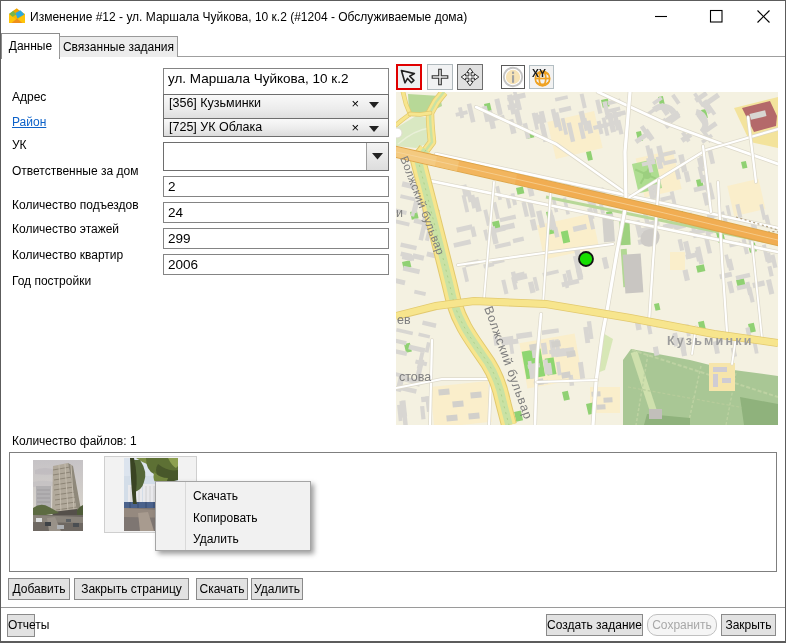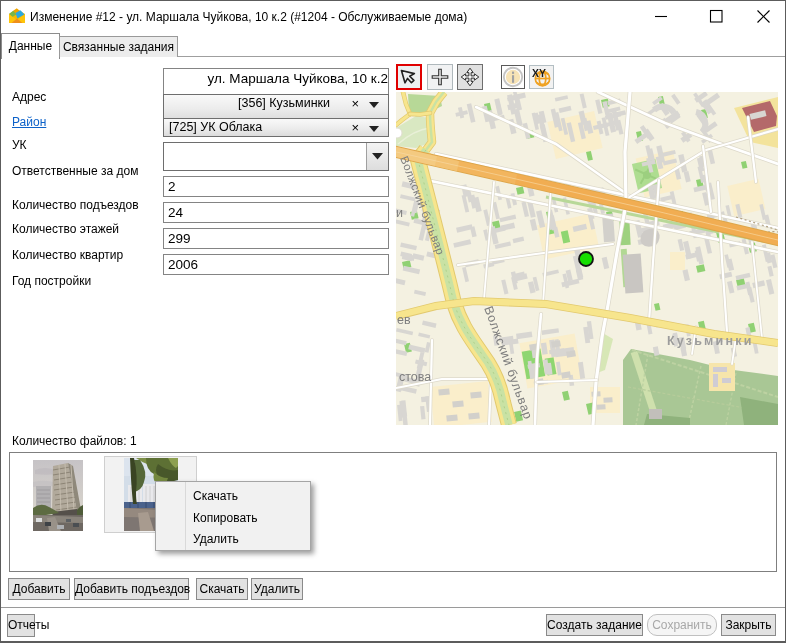--- a/index.html
+++ b/index.html
@@ -43,22 +43,22 @@
 
 <div class="abs lbl" style="top:70px">Адрес</div>
 <div class="abs lbl link" style="top:95px">Район</div>
 <div class="abs lbl" style="top:118px">УК</div>
 <div class="abs lbl" style="top:144px">Ответственные за дом</div>
 <div class="abs lbl" style="top:178px">Количество подъездов</div>
 <div class="abs lbl" style="top:202px">Количество этажей</div>
 <div class="abs lbl" style="top:228px">Количество квартир</div>
 <div class="abs lbl" style="top:254px">Год постройки</div>
 
-<div class="abs txt" style="top:68px;height:28px;text-align:right;">ул. Маршала Чуйкова, 10 к.2</div>
-<div class="abs combo" style="top:94px;height:27px;line-height:17px;padding-left:16px;text-align:center;">[356] Кузьминки
+<div class="abs txt" style="top:68px;height:28px;">ул. Маршала Чуйкова, 10 к.2</div>
+<div class="abs combo" style="top:94px;height:27px;line-height:17px;padding-left:5px;">[356] Кузьминки
   <span style="position:absolute;right:29px;top:0;font-size:13px;">×</span>
   <svg style="position:absolute;right:9px;top:6.5px" width="10" height="6.5">
       <polygon points="0,0 10,0 5,6" fill="#222"></polygon>
     </svg>
 </div>
 <div class="abs combo" style="top:118px;height:19px;line-height:17px;padding-left:5px;">[725] УК Облака
   <span style="position:absolute;right:29px;top:0;font-size:13px;">×</span>
   <svg style="position:absolute;right:9px;top:6.5px" width="10" height="6.5">
       <polygon points="0,0 10,0 5,6" fill="#222"></polygon>
     </svg>
@@ -647,21 +647,21 @@
 </svg>
 
 <div class="abs" style="left:155px;top:481px;width:156px;height:70px;background:#f1f1f1;border:1px solid #a5a5a5;box-shadow:3px 3px 5px rgba(0,0,0,0.38);box-sizing:border-box;z-index:10;">
   <div style="position:absolute;left:29px;top:0;width:1px;height:68px;background:#d9d9d9;"></div>
   <div style="position:absolute;left:37px;top:7px;">Скачать</div>
   <div style="position:absolute;left:37px;top:29px;">Копировать</div>
   <div style="position:absolute;left:37px;top:50px;">Удалить</div>
 </div>
 
 <button class="abs btn" style="left:8px;top:578px;width:62px;height:22px;">Добавить</button>
-<button class="abs btn" style="left:74px;top:578px;width:115px;height:22px;">Добавить подъездов</button>
+<button class="abs btn" style="left:74px;top:578px;width:115px;height:22px;">Закрыть страницу</button>
 <button class="abs btn" style="left:196px;top:578px;width:52px;height:22px;">Скачать</button>
 <button class="abs btn" style="left:251px;top:578px;width:52px;height:22px;">Удалить</button>
 <div class="abs" style="left:0px;top:607px;width:786px;height:1px;background:#9a9a9a;"></div>
 <button class="abs btn" style="left:7px;top:614px;width:28px;height:22.5px;">Отчеты</button>
 <button class="abs btn" style="left:546px;top:614px;width:97px;height:22px;">Создать задание</button>
 <button class="abs btn" style="left:647px;top:614px;width:70px;height:22px;color:#a8a8a8;background:#f5f5f5;border-color:#c0c0c0;border-radius:10px;">Сохранить</button>
 <button class="abs btn" style="left:721px;top:614px;width:55px;height:22px;">Закрыть</button>
 <div class="abs win-border"></div>
 
 </body></html>

